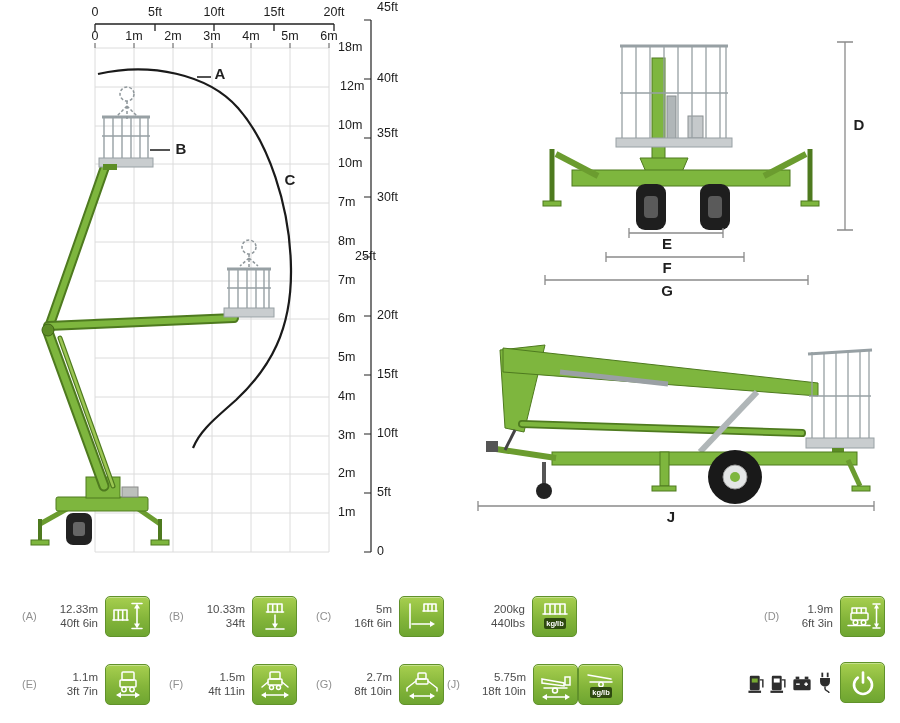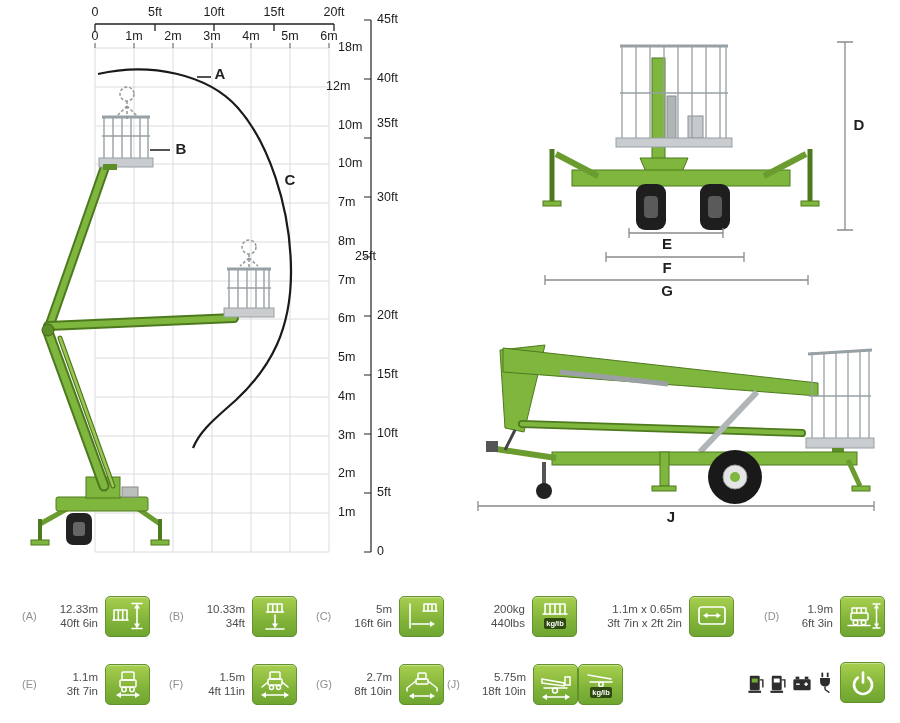--- a/index.html
+++ b/index.html
@@ -159,36 +159,36 @@
 
   <div class="axl" style="left:77px;top:29px;width:36px">0</div>
   <div class="axl" style="left:116px;top:29px;width:36px">1m</div>
   <div class="axl" style="left:155px;top:29px;width:36px">2m</div>
   <div class="axl" style="left:194px;top:29px;width:36px">3m</div>
   <div class="axl" style="left:233px;top:29px;width:36px">4m</div>
   <div class="axl" style="left:272px;top:29px;width:36px">5m</div>
   <div class="axl" style="left:311px;top:29px;width:36px">6m</div>
 
   <div class="axl left" style="left:338px;top:40px;width:30px">18m</div>
-  <div class="axl left" style="left:326px;top:79px;width:30px">12m</div>
+  <div class="axl left" style="left:340px;top:79px;width:30px">12m</div>
   <div class="axl left" style="left:338px;top:118px;width:30px">10m</div>
   <div class="axl left" style="left:338px;top:156px;width:30px">10m</div>
   <div class="axl left" style="left:338px;top:195px;width:30px">7m</div>
   <div class="axl left" style="left:338px;top:234px;width:30px">8m</div>
   <div class="axl left" style="left:338px;top:273px;width:30px">7m</div>
   <div class="axl left" style="left:338px;top:311px;width:30px">6m</div>
   <div class="axl left" style="left:338px;top:350px;width:30px">5m</div>
   <div class="axl left" style="left:338px;top:389px;width:30px">4m</div>
   <div class="axl left" style="left:338px;top:428px;width:30px">3m</div>
   <div class="axl left" style="left:338px;top:466px;width:30px">2m</div>
   <div class="axl left" style="left:338px;top:505px;width:30px">1m</div>
 
-  <div class="axl left" style="left:377px;top:12px;width:34px">45ft</div>
+  <div class="axl left" style="left:377px;top:0;width:34px">45ft</div>
   <div class="axl left" style="left:377px;top:71px;width:34px">40ft</div>
-  <div class="axl left" style="left:377px;top:116px;width:34px">35ft</div>
+  <div class="axl left" style="left:377px;top:126px;width:34px">35ft</div>
   <div class="axl left" style="left:377px;top:190px;width:34px">30ft</div>
   <div class="axl left" style="left:355px;top:249px;width:34px">25ft</div>
   <div class="axl left" style="left:377px;top:308px;width:34px">20ft</div>
   <div class="axl left" style="left:377px;top:367px;width:34px">15ft</div>
   <div class="axl left" style="left:377px;top:426px;width:34px">10ft</div>
   <div class="axl left" style="left:377px;top:485px;width:34px">5ft</div>
   <div class="axl left" style="left:377px;top:544px;width:34px">0</div>
 
   <div class="dim" style="left:212px;top:66px;width:16px">A</div>
   <div class="dim" style="left:173px;top:141px;width:16px">B</div>
@@ -266,34 +266,20 @@
         <g stroke="#fff" stroke-width="1.6" fill="none" stroke-linecap="round">
           <path d="M8 4H28M8 4V14M28 4V14M13 4V14M18 4V14M23 4V14"></path>
             <path d="M6 14H30"></path>
         </g>
         <rect x="7" y="18" width="22" height="11" rx="2" fill="#2e4a10"></rect>
         <text x="18" y="26" text-anchor="middle" font-size="7.5" font-weight="bold" fill="#fff" font-family="Liberation Sans, sans-serif">kg/lb</text>
       </svg>
     </span>
   </div>
 
-  <div class="spec" style="left:578px;top:594px">
-    <span class="vals" style="width:104px">
-      <span>1.1m x 0.65m</span>
-      <span>3ft 7in x 2ft 2in</span>
-    </span>
-    <span class="tile">
-      <svg viewBox="0 0 36 32" width="36" height="32">
-        <rect x="5" y="7" width="26" height="17" rx="2.5" stroke="#fff" stroke-width="1.7" fill="none"></rect>
-        <path d="M11 15.5H25" stroke="#fff" stroke-width="1.5"></path>
-        <path d="M9 15.5 13.5 12.7V18.3Z" fill="#fff"></path>
-        <path d="M27 15.5 22.5 12.7V18.3Z" fill="#fff"></path>
-      </svg>
-    </span>
-  </div>
 
   <div class="spec" style="left:764px;top:594px">
     <span class="key">(D)</span>
     <span class="vals" style="width:43px">
       <span>1.9m</span>
       <span>6ft 3in</span>
     </span>
     <span class="tile">
       <svg viewBox="0 0 36 32" width="36" height="32">
         <g stroke="#fff" stroke-width="1.5" fill="none" stroke-linecap="round">

